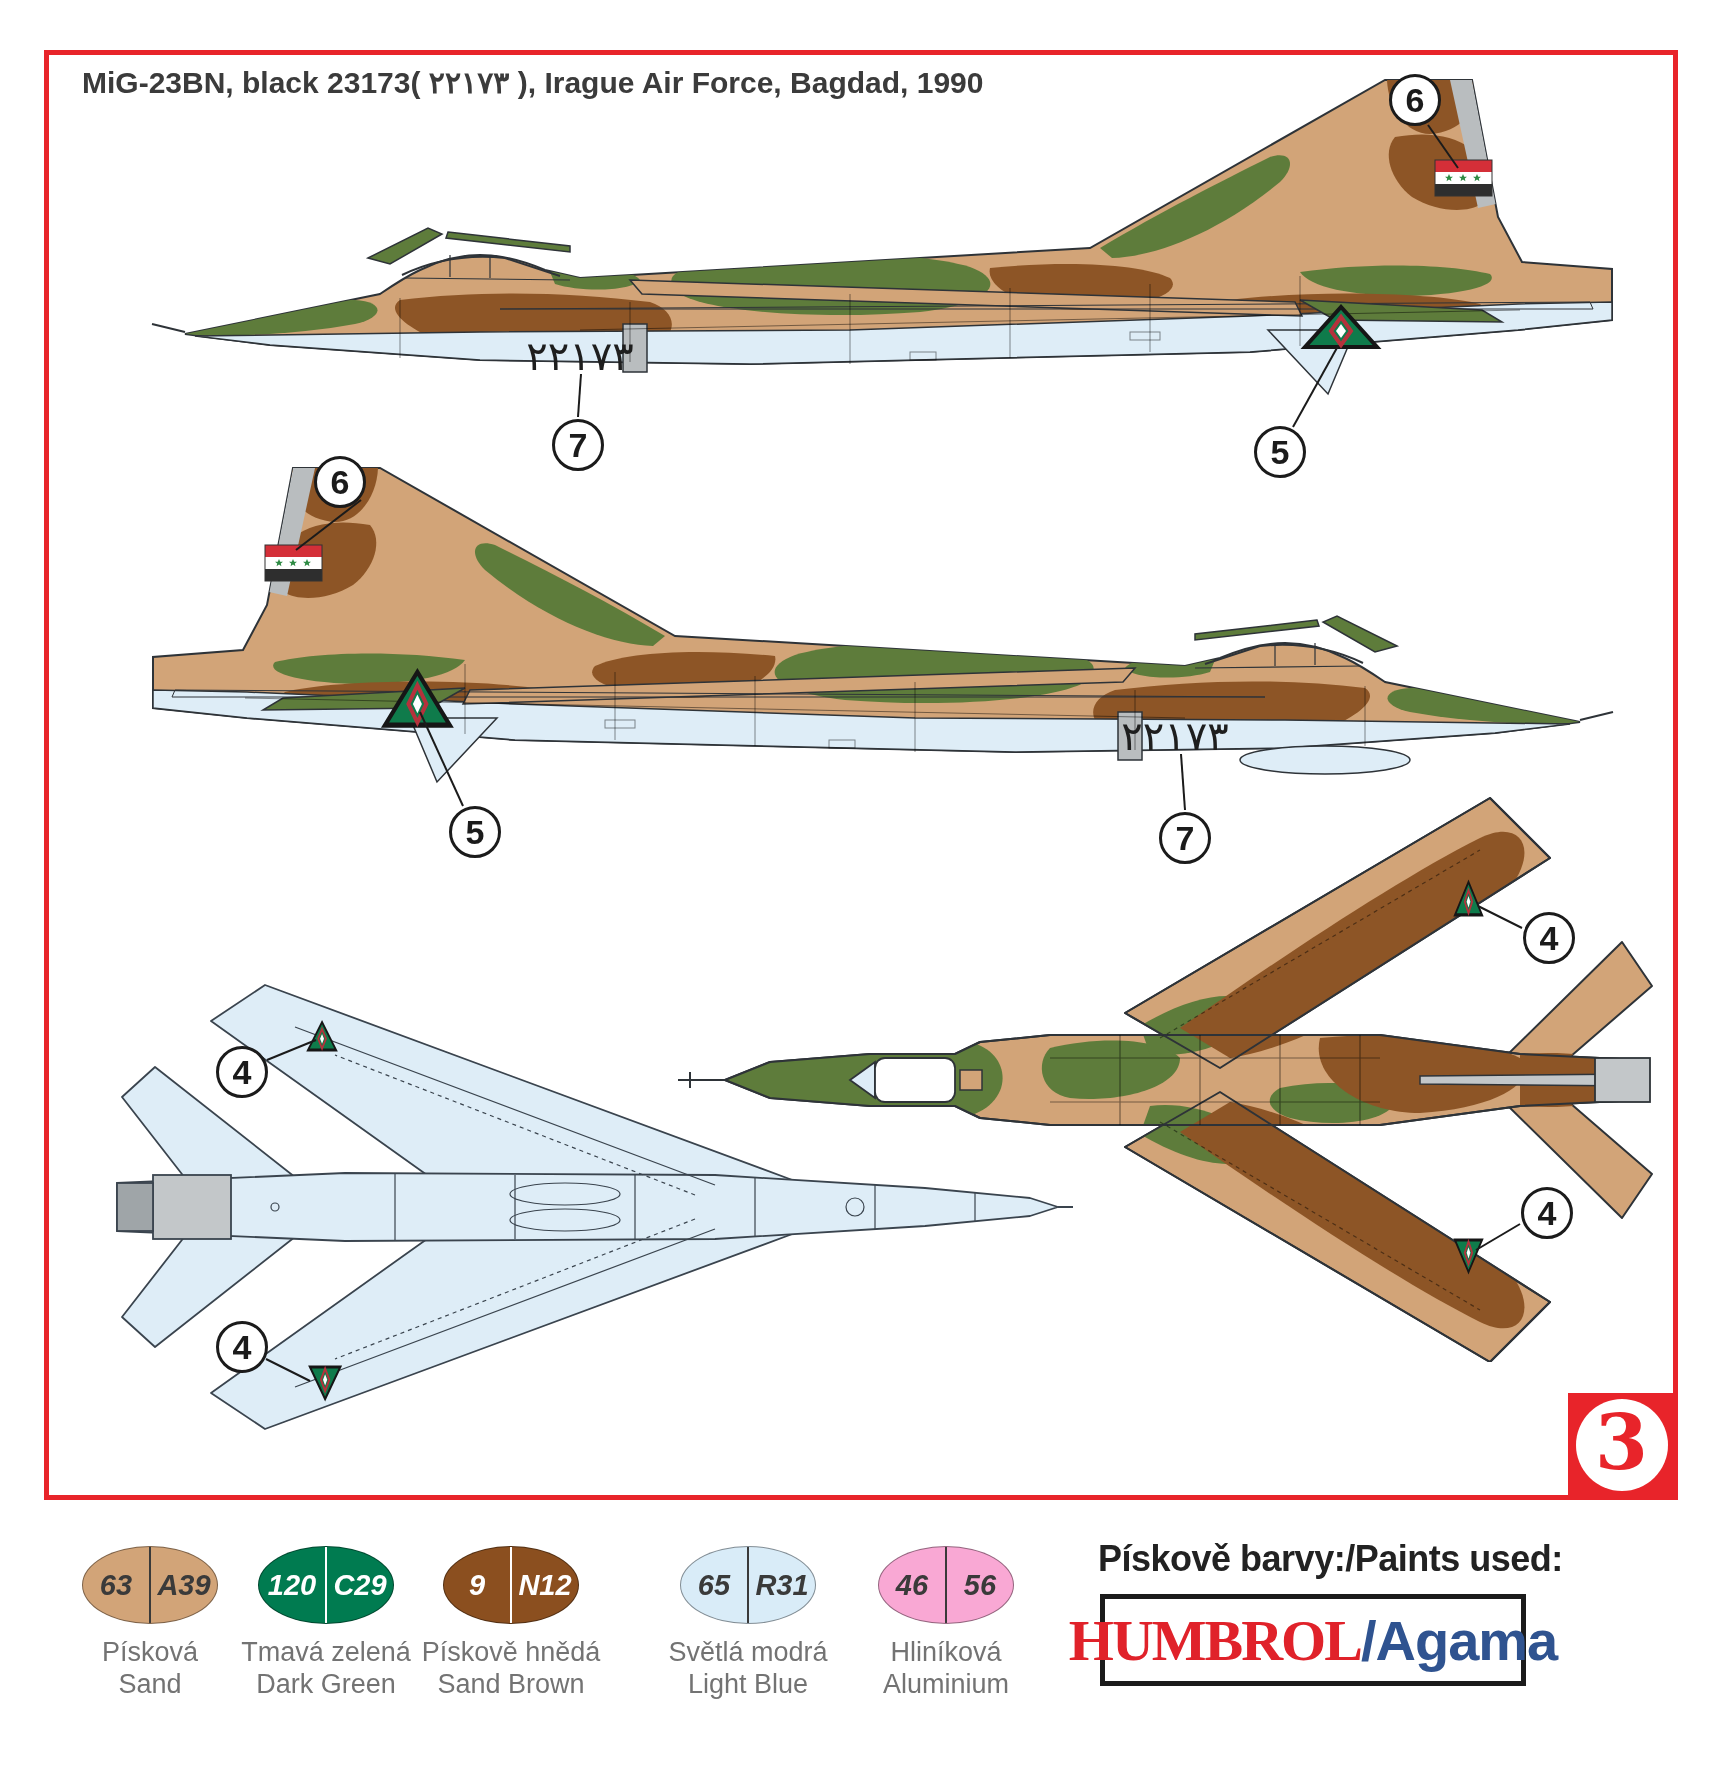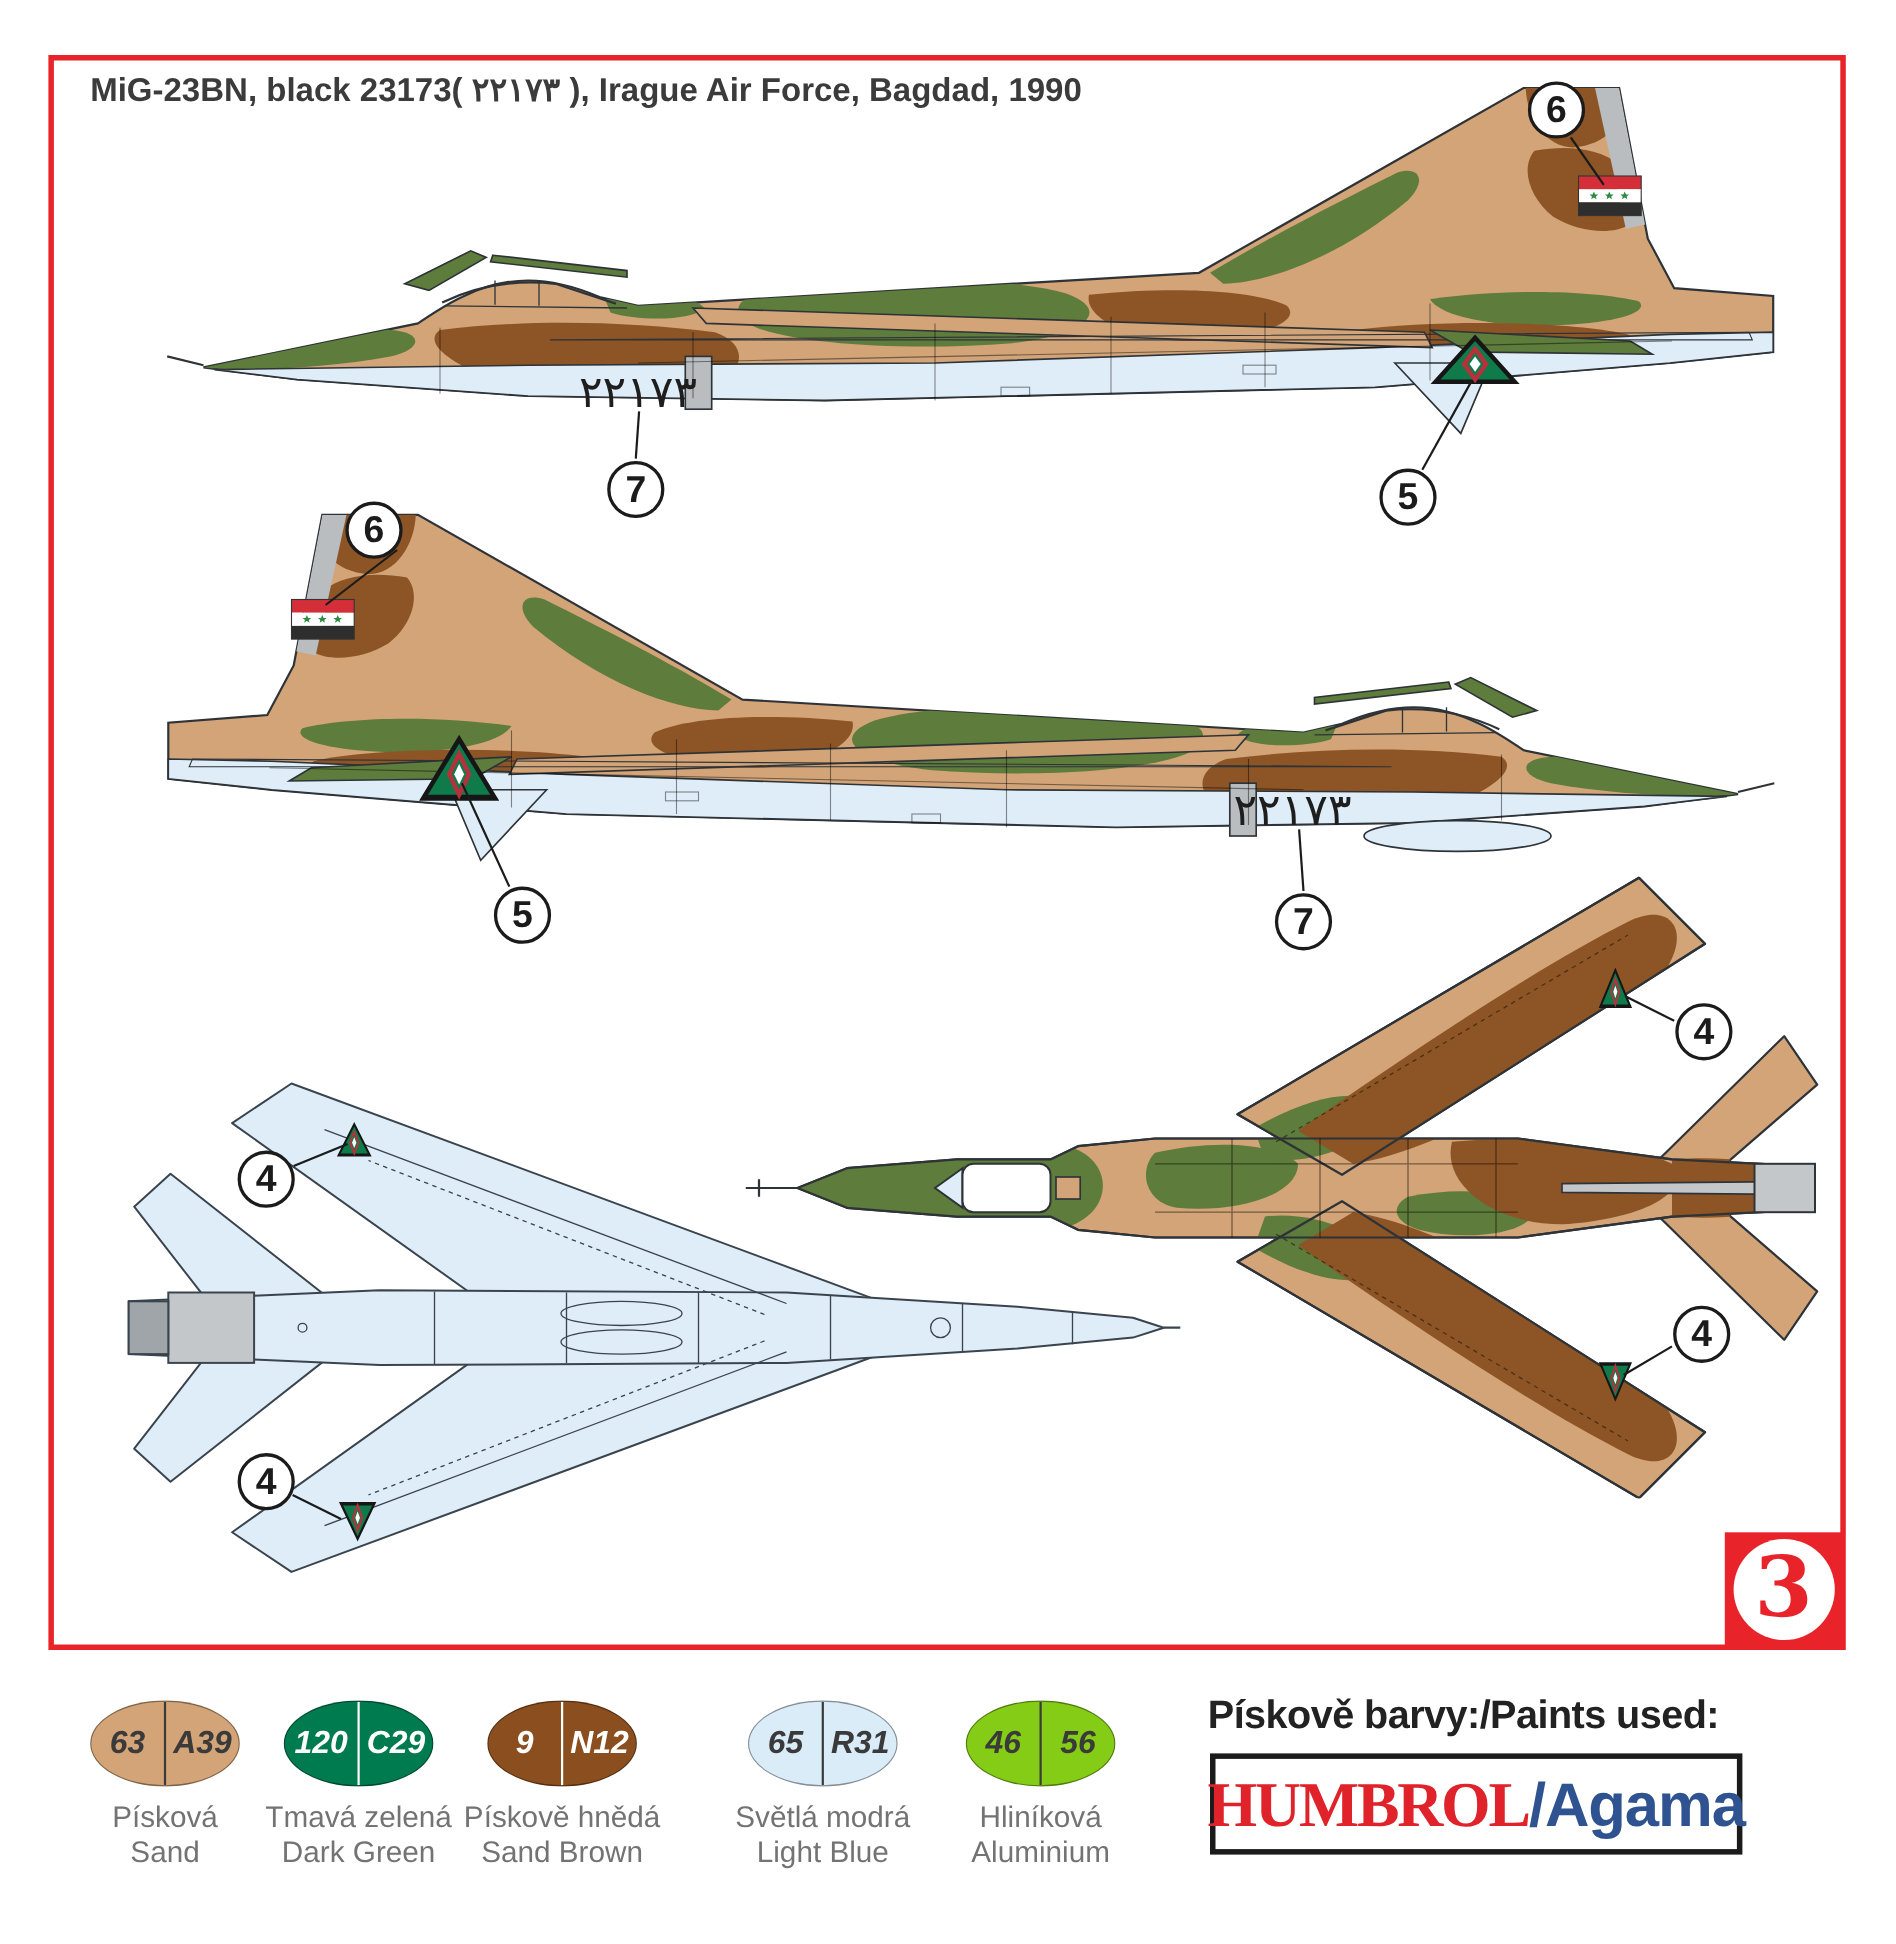--- a/index.html
+++ b/index.html
@@ -22,26 +22,26 @@
          transform:translateY(-3px);}
   .swatch{position:absolute;top:1546px;width:136px;height:78px;border-radius:50%;
           border:1px solid rgba(0,0,0,.4);display:flex;overflow:hidden;box-sizing:border-box;font-style:italic;}
   .swatch .half{flex:1;display:flex;align-items:center;justify-content:center;
           font-size:29px;font-weight:bold;}
   .swatch .div{width:2px;height:100%;}
   .c-sand{background:#D2A478;color:#3a3a3a;}   .c-sand .div{background:#3a3a3a;}
   .c-green{background:#007B50;color:#fff;}     .c-green .div{background:#fff;}
   .c-brown{background:#8B4F1F;color:#fff;}     .c-brown .div{background:#fff;}
   .c-lblue{background:#D9ECF8;color:#3a3a3a;}  .c-lblue .div{background:#3a3a3a;}
-  .c-grey{background:#84cc16;color:#3a3a3a;text-align:right;}   .c-grey .div{background:#3a3a3a;}
+  .c-grey{background:#f9a8d4;color:#3a3a3a;text-align:right;}   .c-grey .div{background:#3a3a3a;}
   .paint-label{position:absolute;top:1636px;width:220px;text-align:center;
           font-size:27px;line-height:32px;color:#737373;}
   .paints-heading{position:absolute;left:1098px;top:1538px;font-size:36px;font-weight:bold;
           color:#222;letter-spacing:-0.5px;white-space:nowrap;}
-  .brand-box{position:absolute;left:1100px;top:1594px;width:484px;height:92px;
+  .brand-box{position:absolute;left:1100px;top:1594px;width:426px;height:92px;
           border:5px solid #1b1b1b;box-sizing:border-box;display:flex;align-items:center;
           justify-content:center;white-space:nowrap;background:#fff;}
   .brand-humbrol{font-family:"Liberation Serif",serif;font-weight:bold;font-size:58px;
           color:#E0222A;letter-spacing:-2px;}
   .brand-agama{font-family:"Liberation Sans",sans-serif;font-weight:bold;font-size:56px;
           color:#2F5390;letter-spacing:-1px;}
   svg text.serial{font-family:"DejaVu Sans",sans-serif;font-size:40px;fill:#1e1e1e;letter-spacing:2px;}
 </style>
 </head>
 <body>

